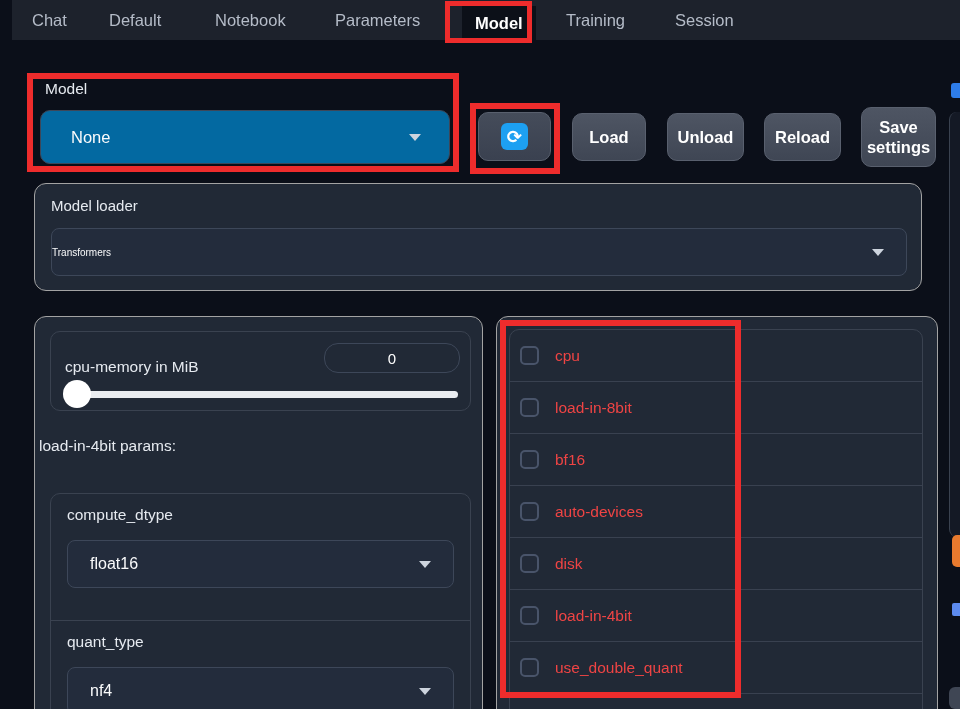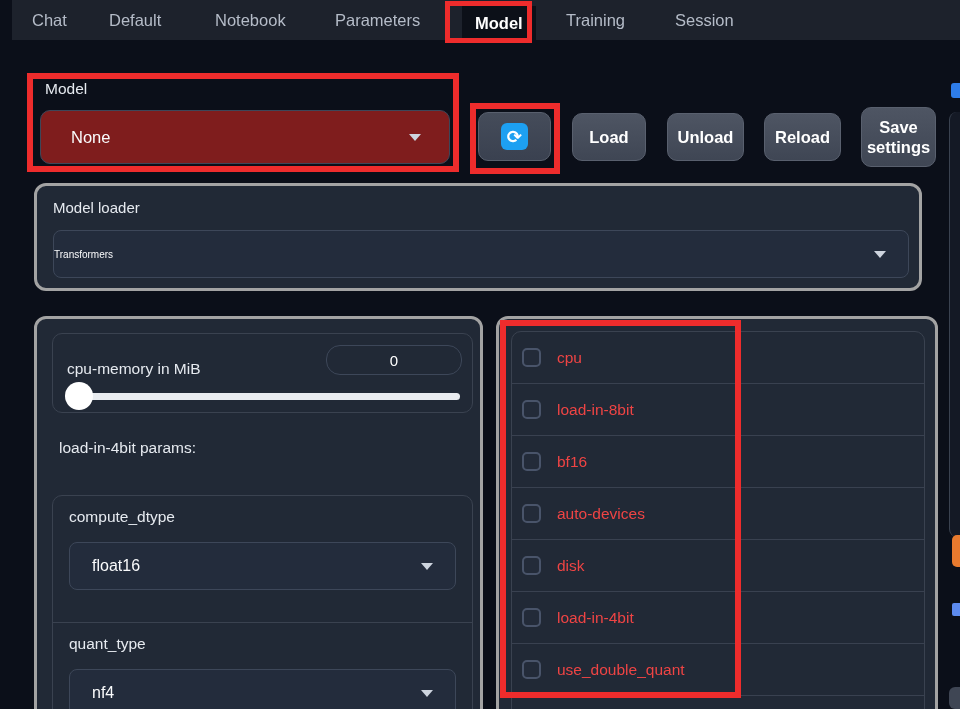--- a/index.html
+++ b/index.html
@@ -8,24 +8,24 @@
   
   .navbar{position:absolute;left:12px;top:0;width:960px;height:40px;background:#1d222c;}
   .nav-tab{position:absolute;top:0;height:40px;line-height:40px;font-size:16.5px;color:#b5bcc8;cursor:pointer;white-space:nowrap;}
   .nav-tab.selected{top:6px;height:34px;line-height:34px;background:#0c1018;color:#ffffff;font-weight:600;padding:0 13px;}
 
   
   .annot{position:absolute;border:6px solid #ee2c2c;box-sizing:border-box;pointer-events:none;z-index:30;}
   .annot.thin{border-width:5px;}
 
   
-  .dropdown{position:absolute;box-sizing:border-box;background:#7f1d1d;border:1px solid #3d4759;border-radius:10px;display:flex;align-items:center;}
+  .dropdown{position:absolute;box-sizing:border-box;background:#0369a1;border:1px solid #3d4759;border-radius:10px;display:flex;align-items:center;}
   .dropdown .val{font-size:16.5px;color:#fafbfc;}
   .caret{width:0;height:0;border-left:6px solid transparent;border-right:6px solid transparent;border-top:7px solid #cdd4de;position:absolute;right:22px;top:50%;margin-top:-3px;}
-  .panel{position:absolute;box-sizing:border-box;background:#212936;border:3px solid #a3a3a3;border-radius:12px;}
+  .panel{position:absolute;box-sizing:border-box;background:#212936;border:1px solid #a3a3a3;border-radius:12px;}
   .btn{position:absolute;box-sizing:border-box;display:flex;align-items:center;justify-content:center;text-align:center;
        background:linear-gradient(180deg,#4e5563,#3f4654);border:1px solid #59606e;border-radius:10px;
        color:#ffffff;font-weight:700;font-size:16.5px;cursor:pointer;line-height:20px;}
   .label{font-size:15.5px;color:#e6eaf0;}
 
   
   .model-label{position:absolute;left:45px;top:80px;}
   .model-dd{left:40px;top:110px;width:410px;height:54px;}
   .model-dd .val{margin-left:30px;}
 
@@ -41,21 +41,21 @@
   .loader-dd .val{font-size:10px;}
 
   
   .left-panel{left:34px;top:316px;width:449px;height:420px;}
   .slider-box{position:absolute;left:15px;top:14px;width:421px;height:80px;border:1px solid #3a4250;border-radius:10px;box-sizing:border-box;}
   .slider-label{position:absolute;left:14px;top:26px;}
   .num-input{position:absolute;left:273px;top:11px;width:136px;height:30px;box-sizing:border-box;border:1px solid #3d4759;border-radius:14px;
              background:transparent;color:#fff;font-size:15px;display:flex;align-items:center;justify-content:center;}
   .slider-track{position:absolute;left:14px;top:59px;width:393px;height:7px;background:#e9ecf0;border-radius:4px;}
   .slider-handle{position:absolute;left:12px;top:48px;width:28px;height:28px;background:#ffffff;border-radius:50%;cursor:grab;}
-  .params-heading{position:absolute;left:22px;top:120px;text-align:center;}
+  .params-heading{position:absolute;left:4px;top:120px;text-align:center;}
   .group-box{position:absolute;left:15px;top:176px;width:421px;height:300px;border:1px solid #3a4250;border-radius:10px;box-sizing:border-box;}
   .group-sec{position:relative;height:126px;}
   .group-sec + .group-sec{border-top:1px solid #3a4250;}
   .group-sec .label{position:absolute;left:16px;top:12px;}
   .group-dd{left:16px;top:46px;width:387px;height:48px;background:#232c3c;border-radius:8px;text-align:right;}
   .group-dd .val{margin-left:22px;font-size:16px;}
 
   
   .right-panel{left:496px;top:316px;width:442px;height:420px;}
   .check-box-group{position:absolute;left:12px;top:12px;width:414px;height:400px;border:1px solid #3a4250;border-radius:10px;box-sizing:border-box;overflow:hidden;}

